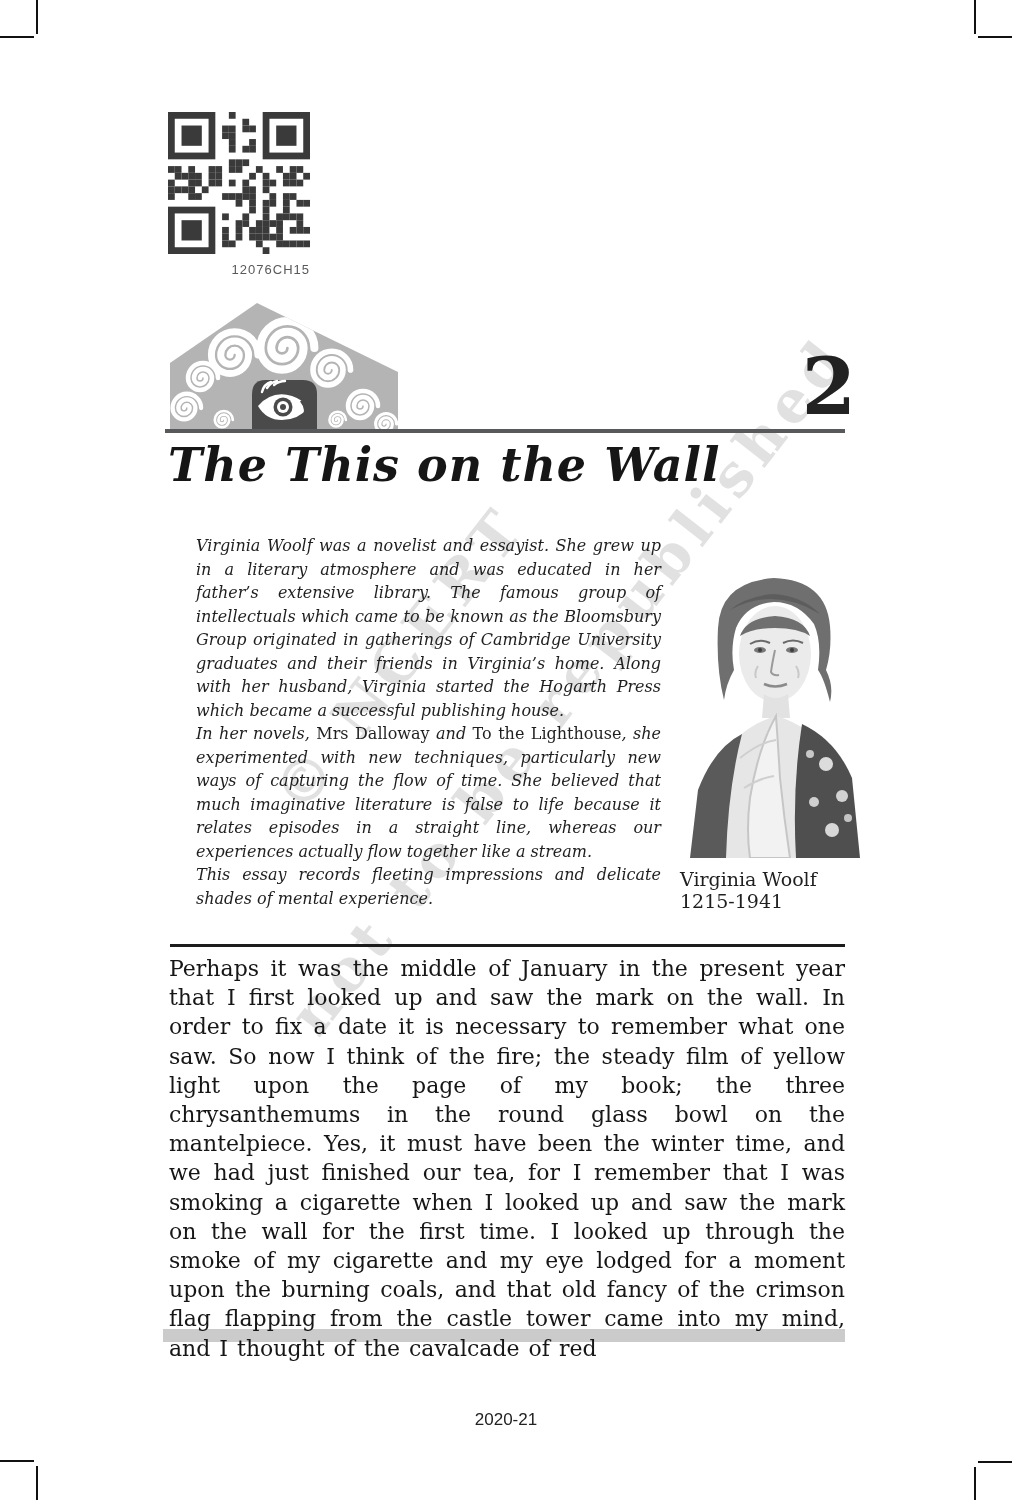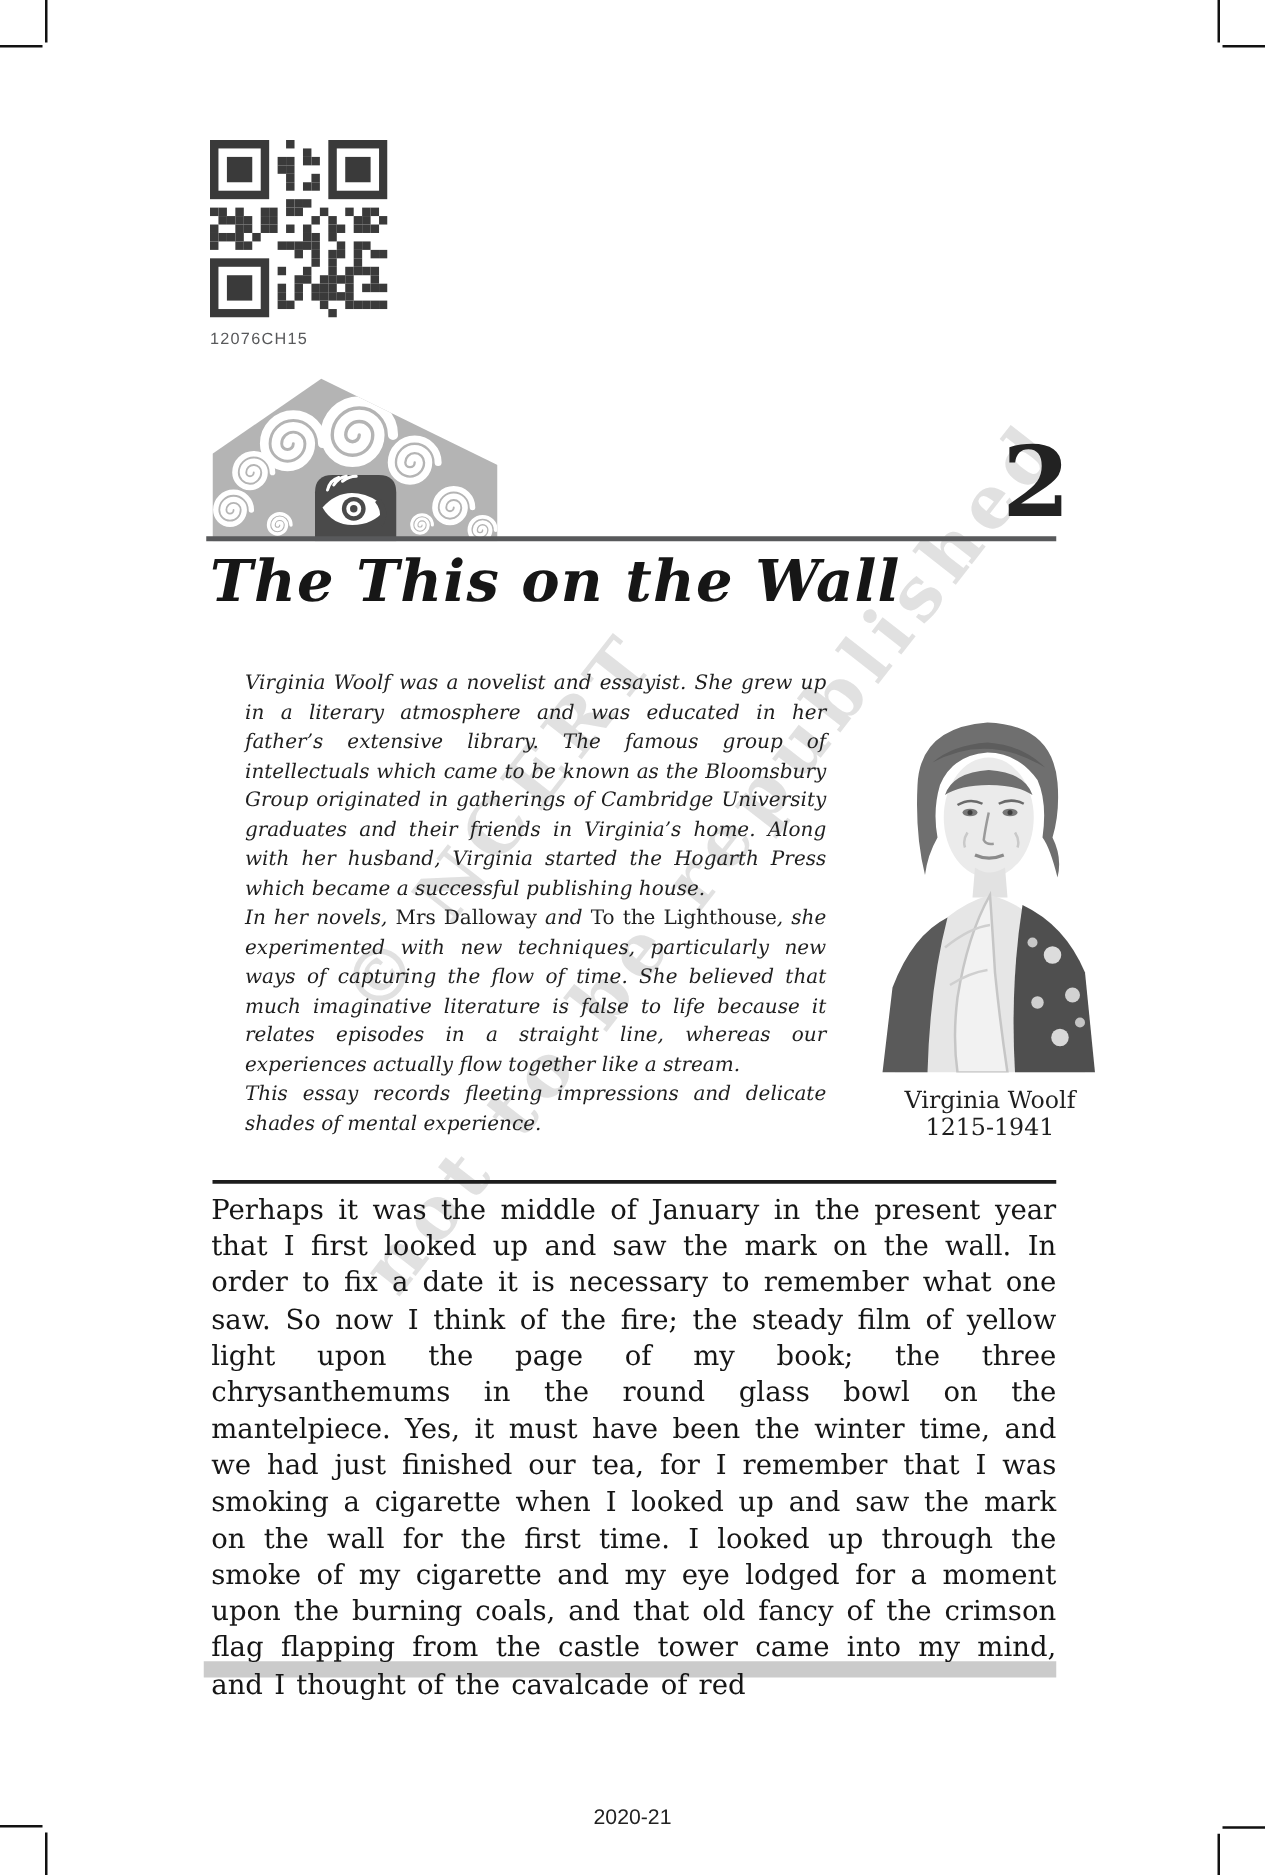--- a/index.html
+++ b/index.html
@@ -4,21 +4,21 @@
 <style>
   html,body{margin:0;padding:0;background:#fff;}
   .page{position:relative;width:1012px;height:1500px;background:#ffffff;overflow:hidden;
         font-family:"Liberation Serif",serif;color:#1a1a1a;}
 
   
   .crop{position:absolute;background:#111;}
 
   
   .qr-wrap{position:absolute;left:168px;top:112px;width:142px;}
-  .qr-label{margin-top:4px;text-align:left;font-family:"Liberation Sans",sans-serif;
+  .qr-label{margin-top:4px;text-align:right;font-family:"Liberation Sans",sans-serif;
             font-size:13px;letter-spacing:1px;color:#58595b;}
 
   
   .ornament{position:absolute;left:170px;top:300px;width:228px;height:133px;}
   .chapter-rule{position:absolute;left:165px;top:429px;width:680px;height:4px;background:#58595b;}
   .chapter-num{position:absolute;left:796px;top:348px;width:60px;text-align:right;
                font-family:"DejaVu Serif",serif;font-weight:700;font-size:78px;line-height:78px;color:#222;}
 
   .title{position:absolute;left:168px;top:438px;width:680px;
          font-family:"DejaVu Serif",serif;font-style:italic;font-weight:700;
@@ -31,34 +31,34 @@
   .watermark div{font-family:"DejaVu Serif",serif;font-weight:700;font-size:58px;
                  line-height:150px;letter-spacing:8px;color:#c9c9c9;opacity:.55;white-space:nowrap;}
 
   
   .intro-text{position:absolute;left:196px;top:534px;width:465px;z-index:1;
               font-family:"DejaVu Serif",serif;font-style:italic;font-size:16px;
               line-height:23.5px;text-align:justify;color:#1f1f1f;}
   .intro-text p{margin:0;}
   .roman{font-style:normal;}
 
-  .figure{position:absolute;left:696px;top:558px;width:192px;z-index:1;text-align:center;}
+  .figure{position:absolute;left:680px;top:558px;width:192px;z-index:1;text-align:left;}
   .figure .caption-name{font-family:"DejaVu Serif",serif;font-size:19px;color:#1f1f1f;margin-top:6px;}
   .figure .caption-years{font-family:"DejaVu Serif",serif;font-size:19px;color:#1f1f1f;}
 
   .divider{position:absolute;left:170px;top:944px;width:675px;height:3px;background:#1c1c1c;z-index:1;}
 
   .body-text{position:absolute;left:169px;top:954px;width:676px;z-index:1;
              font-family:"DejaVu Serif",serif;font-size:22px;line-height:29.2px;
              text-align:justify;word-spacing:2px;color:#161616;}
   .body-text p{margin:0;}
 
   .gray-bar{position:absolute;left:163px;top:1329px;width:682px;height:13px;background:#cbcbcb;}
 
-  .footer{position:absolute;left:0;top:1444px;width:1012px;text-align:center;
+  .footer{position:absolute;left:0;top:1410px;width:1012px;text-align:center;
           font-family:"Liberation Sans",sans-serif;font-size:17px;color:#222;}
 </style>
 </head>
 <body>
 
 <div class="page">
 
   <div class="crop" style="left:36px;top:0;width:2px;height:34px;"></div>
   <div class="crop" style="left:0;top:36px;width:34px;height:2px;"></div>
   <div class="crop" style="left:974px;top:0;width:2px;height:34px;"></div>

